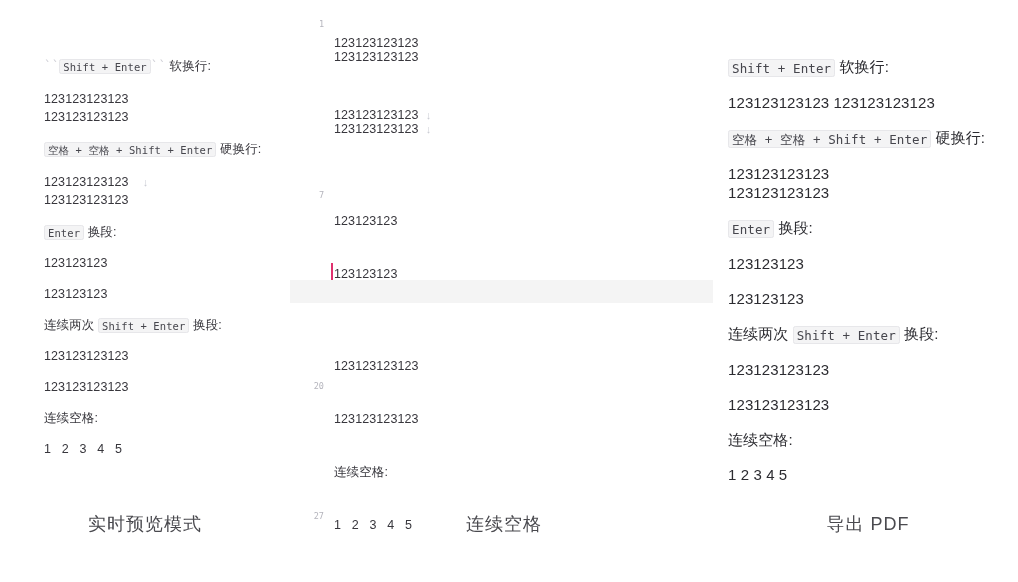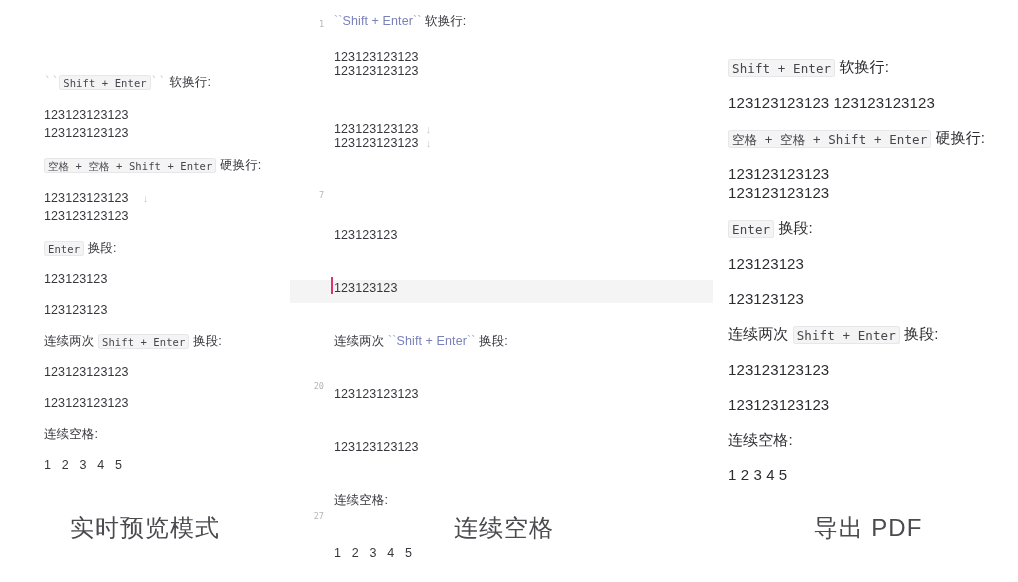--- a/index.html
+++ b/index.html
@@ -14,21 +14,21 @@
     overflow: hidden;
     font-family: "Liberation Sans", "DejaVu Sans", sans-serif;
     color: #3a3a40;
     -webkit-font-smoothing: antialiased;
   }
 
   .panel { position: absolute; top: 0; height: 582px; }
 
   
   #panel-preview { left: 0; width: 290px; }
-  .prev-body { position: absolute; left: 44px; top: 58px; width: 240px; margin-top: 16px; }
+  .prev-body { position: absolute; left: 44px; top: 58px; width: 240px; }
   .prev-line {
     font-size: 12.5px;
     line-height: 15px;
     color: #37363c;
     white-space: pre;
     letter-spacing: 0.1px;
   }
   .prev-gap-lg { height: 16px; }
   .prev-tight { line-height: 18px; }
 
@@ -99,21 +99,21 @@
     color: #46464d;
   }
   .kbd-sm { font-size: 10.5px; }
   .kbd-lg { font-size: 12.5px; }
   .tick { color: #cfcfd6; font-family: "DejaVu Sans Mono", monospace; }
 
   
   .caption {
     position: absolute;
     top: 512px;
-    font-size: 24px;
+    font-size: 18px;
     color: #4a4a4f;
     letter-spacing: 1px;
     text-align: center;
     white-space: nowrap;
   }
   #caption-preview { left: 0;   width: 290px; }
   #caption-source  { left: 290px; width: 428px; }
   #caption-pdf     { left: 718px; width: 300px; text-align: center; }
 </style>
 </head>
@@ -171,21 +171,20 @@
     <div class="src-lineno" style="top:189px">7</div>
     <div class="src-lineno" style="top:285px">15</div>
     <div class="src-lineno" style="top:380px">20</div>
     <div class="src-lineno" style="top:510px">27</div>
   </div>
 
   <div class="src-hl" style="top:280px"></div>
 
   <div class="src-body">
 
-    <div class="src-row"><span class="src-tick">``</span><span class="src-code">Shift + Enter</span><span class="src-tick">``</span><span> 软换行:</span></div>
 
     <div class="src-gap-lg"></div>
 
     <div class="src-row">123123123123</div>
     <div class="src-row">123123123123</div>
 
     <div class="src-gap-lg"></div>
 
 
     <div class="src-gap-lg"></div>
@@ -203,21 +202,20 @@
     <div class="src-row">123123123</div>
 
     <div class="src-gap-lg"></div>
     <div class="src-gap-md"></div>
 
     <div class="src-row" id="src-active-row"><span class="src-caret"></span><span>123123123</span></div>
 
     <div class="src-gap-lg"></div>
     <div class="src-gap-md"></div>
 
-    <div class="src-row"><span>连续两次 </span><span class="src-tick">``</span><span class="src-code">Shift + Enter</span><span class="src-tick">``</span><span> 换段:</span></div>
 
     <div class="src-gap-lg"></div>
     <div class="src-gap-md"></div>
 
     <div class="src-row">123123123123</div>
 
     <div class="src-gap-lg"></div>
     <div class="src-gap-md"></div>
 
     <div class="src-row">123123123123</div>

